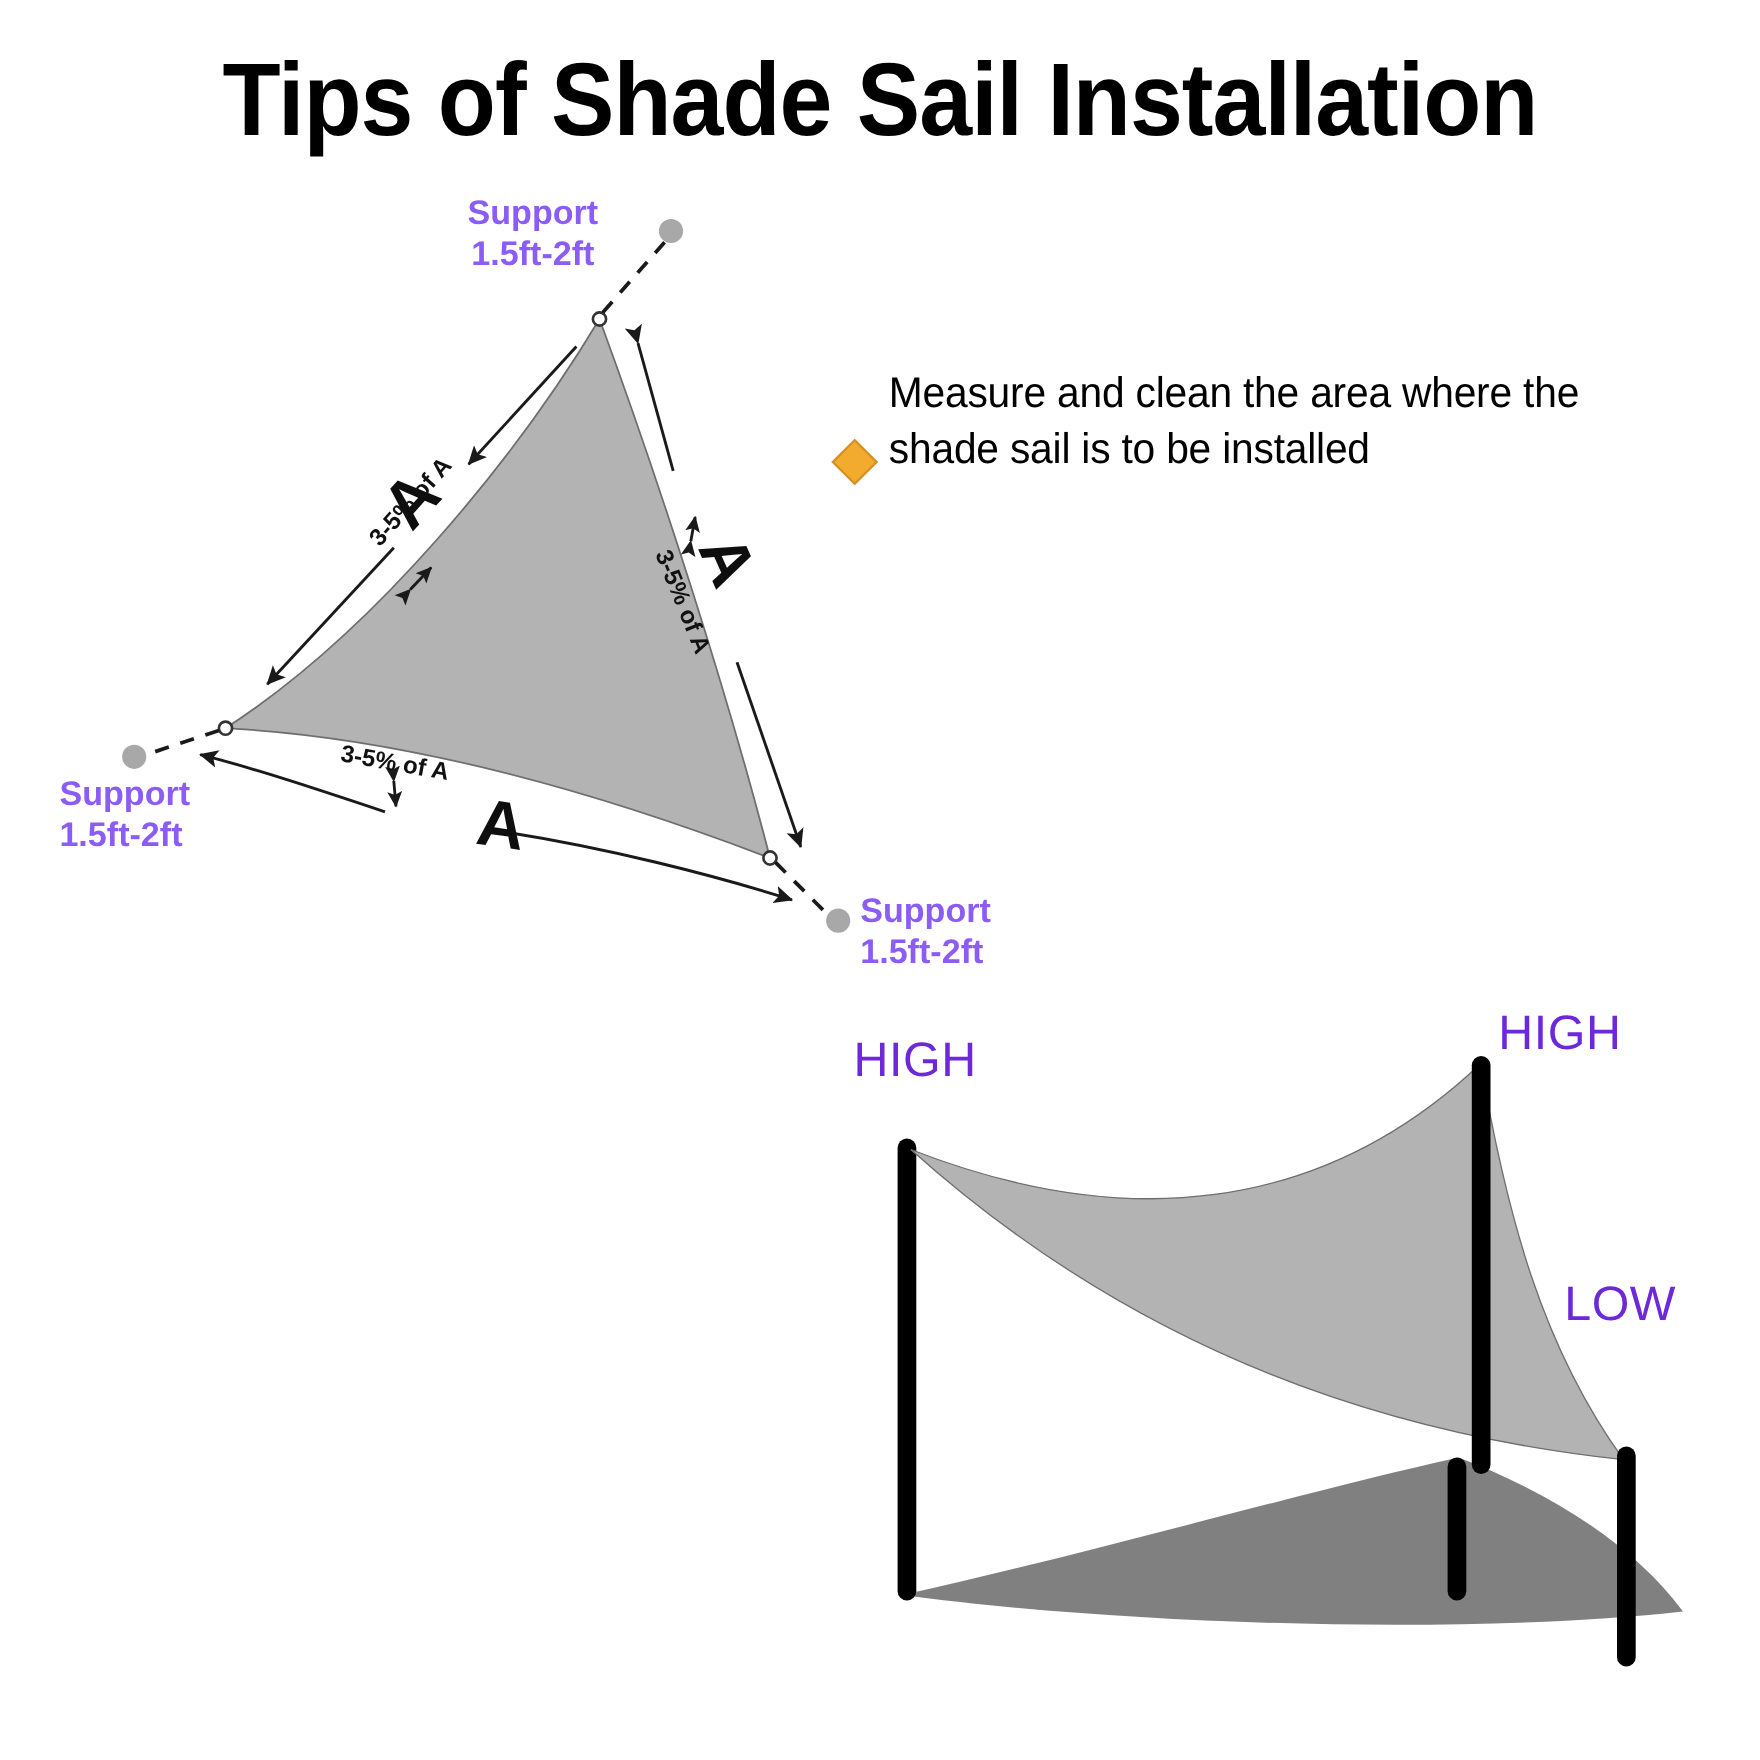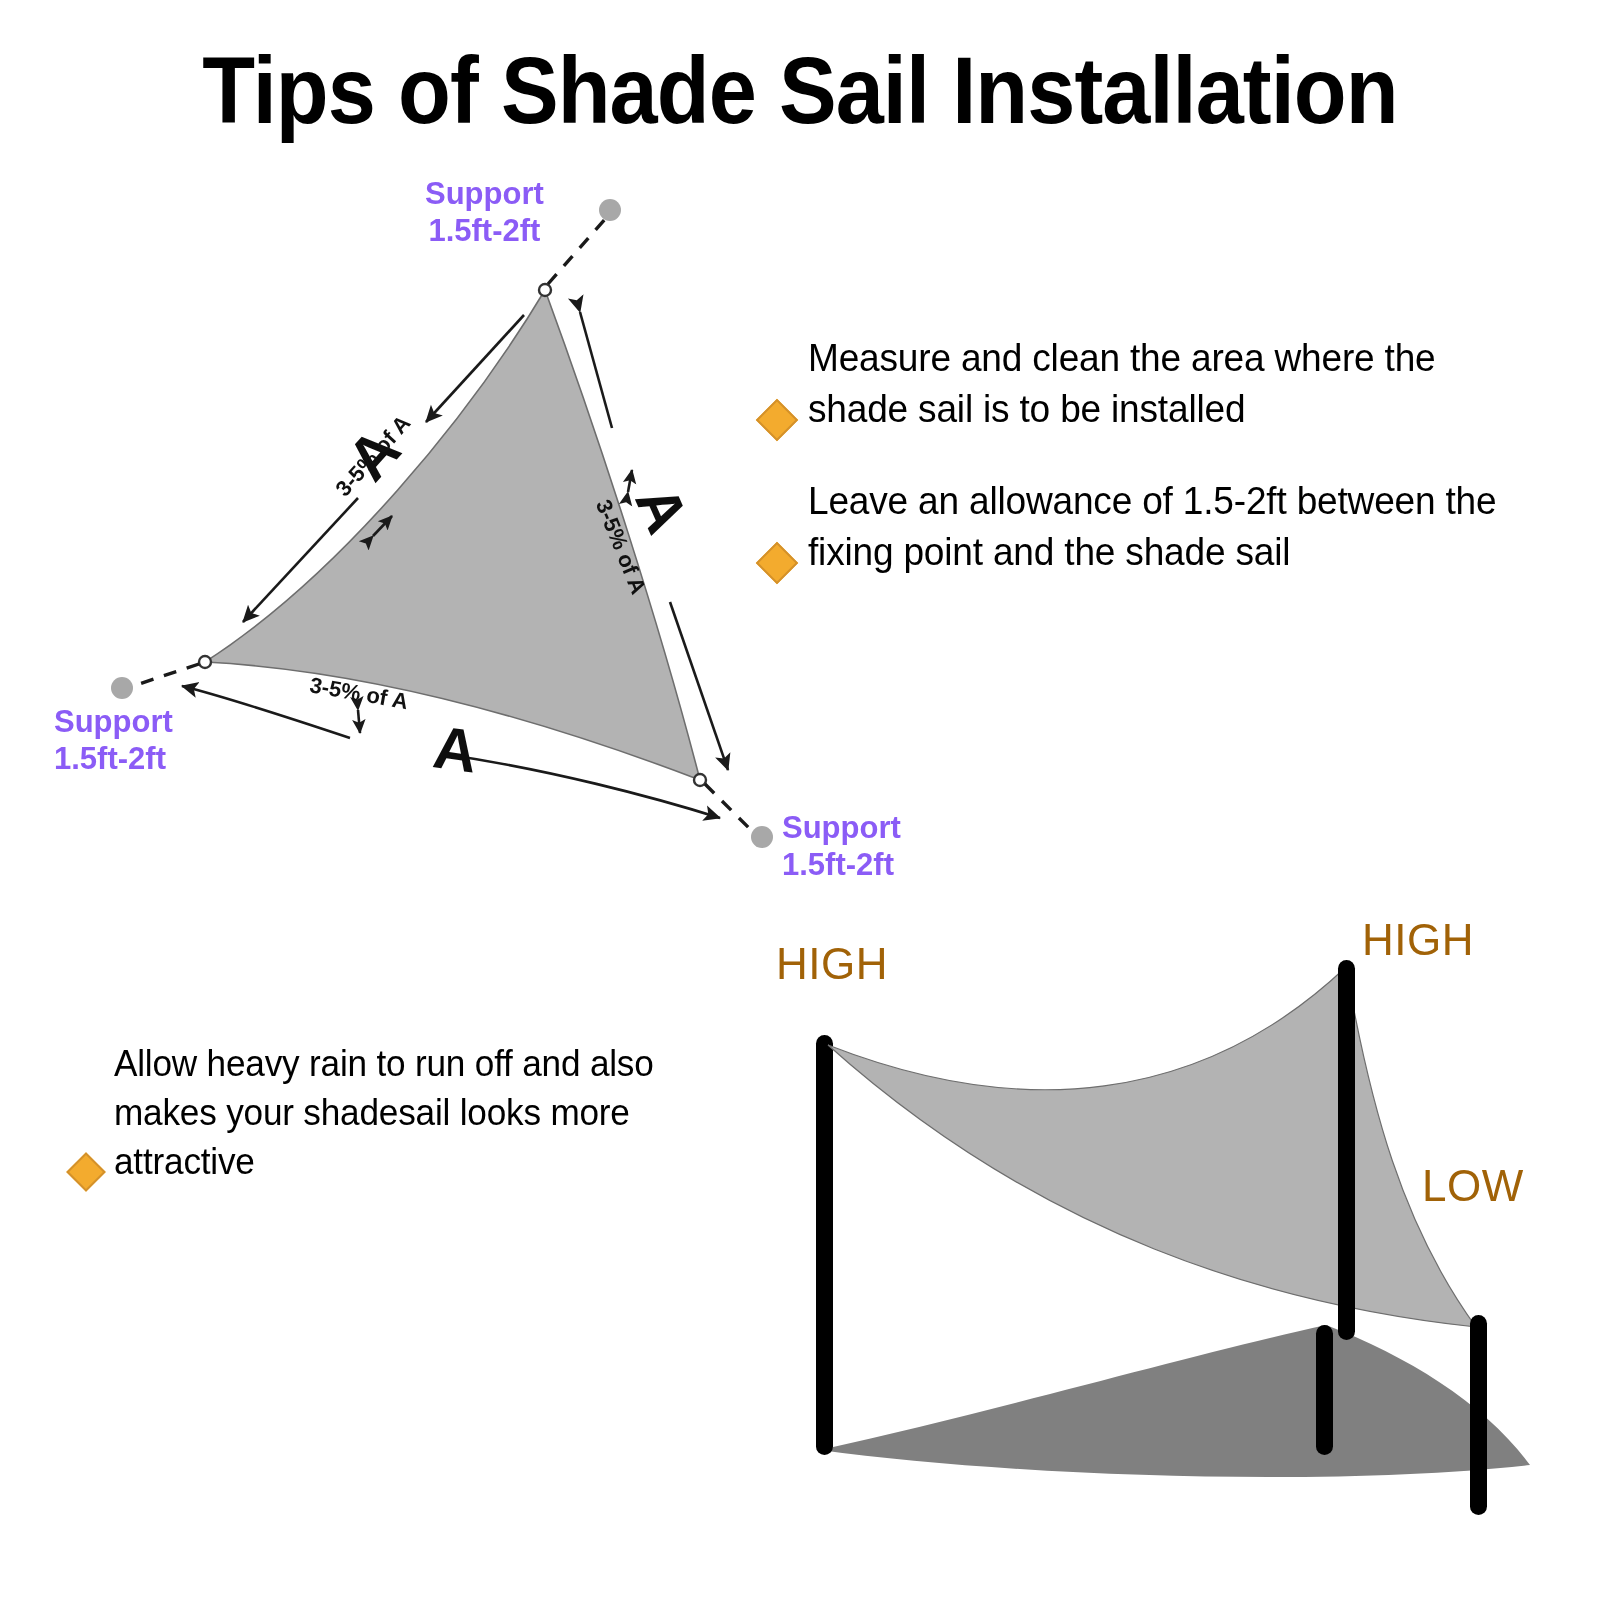--- a/index.html
+++ b/index.html
@@ -80,21 +80,21 @@
     font-size:31px;
     line-height:1.18;
     color:#8b5cf6;
     white-space:nowrap;
   }
   .hl-label{
     position:absolute;
     font-family:"Liberation Sans", sans-serif;
     font-weight:400;
     font-size:44px;
-    color:#a16207;
+    color:#6d28d9;
     white-space:nowrap;
     letter-spacing:0.5px;
   }
 </style>
 </head>
 <body>
 
 <div id="page">
 
   <div id="title">Tips of Shade Sail Installation</div>
@@ -187,34 +187,26 @@
                 transform:rotate(10deg); transform-origin:0 50%;">3-5% of A</div>
   </div>
 
   <div class="bullets" id="bullets-top">
 
     <div class="bullet-row">
       <span class="diamond"></span>
       <span class="bullet-text">Measure and clean the area where the shade sail is to be installed</span>
     </div>
 
-    <div class="bullet-row">
-      <span class="diamond"></span>
-      <span class="bullet-text">Leave an allowance of 1.5-2ft between the fixing point and the shade sail</span>
-    </div>
 
   </div>
 
   <div class="bullets" id="bullets-bottom">
 
 
-    <div class="bullet-row">
-      <span class="diamond"></span>
-      <span class="bullet-text">Allow heavy rain to run off and also makes your shadesail looks more attractive</span>
-    </div>
   </div>
 
   <div class="panel" id="hyperbolic-panel" style="left:770px; top:905px; width:830px; height:620px;">
 
     <svg width="830" height="620" viewBox="0 0 830 620">
 
       <path d="M50,545 C230,505 420,450 556,420
                C640,452 716,500 760,560
                C560,582 250,572 50,545 Z" fill="#808080"></path>
 

